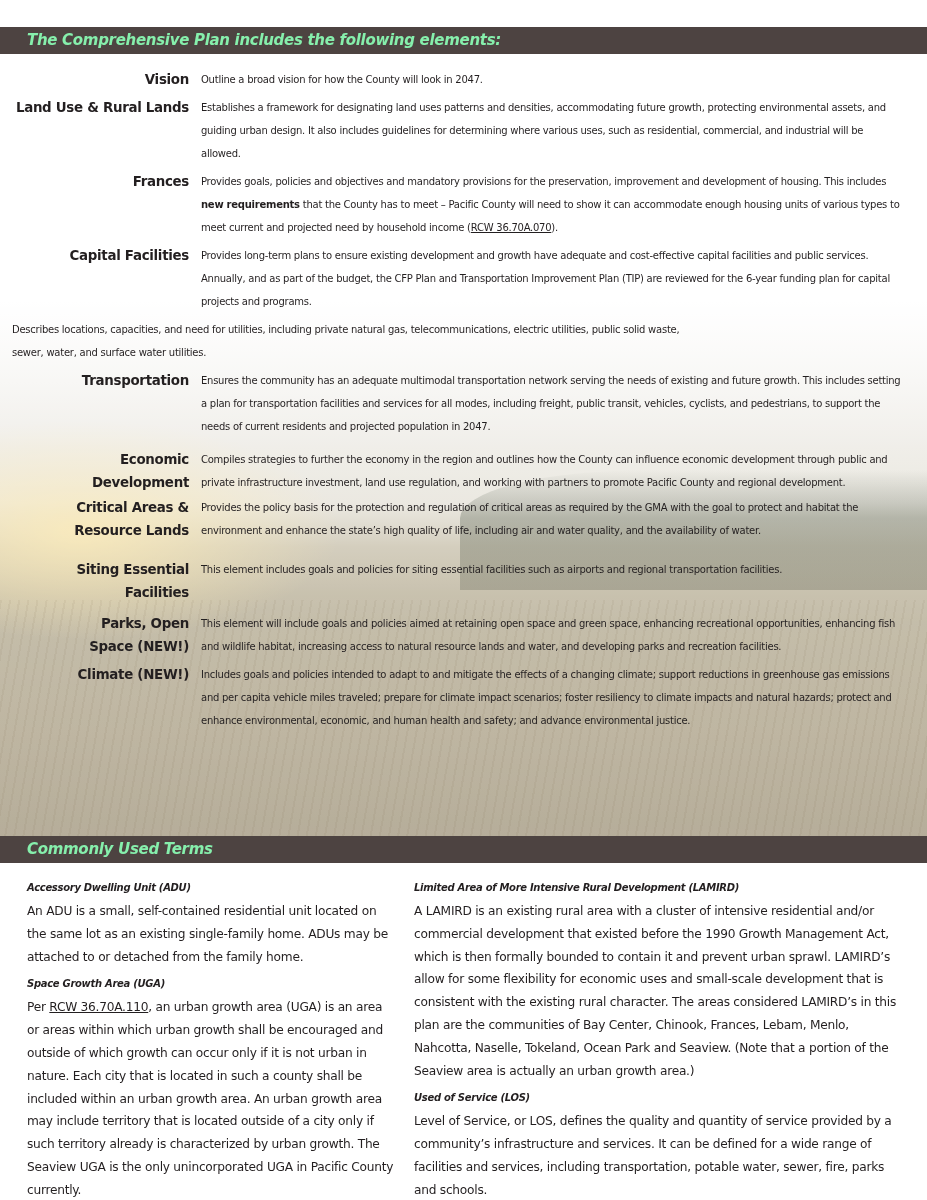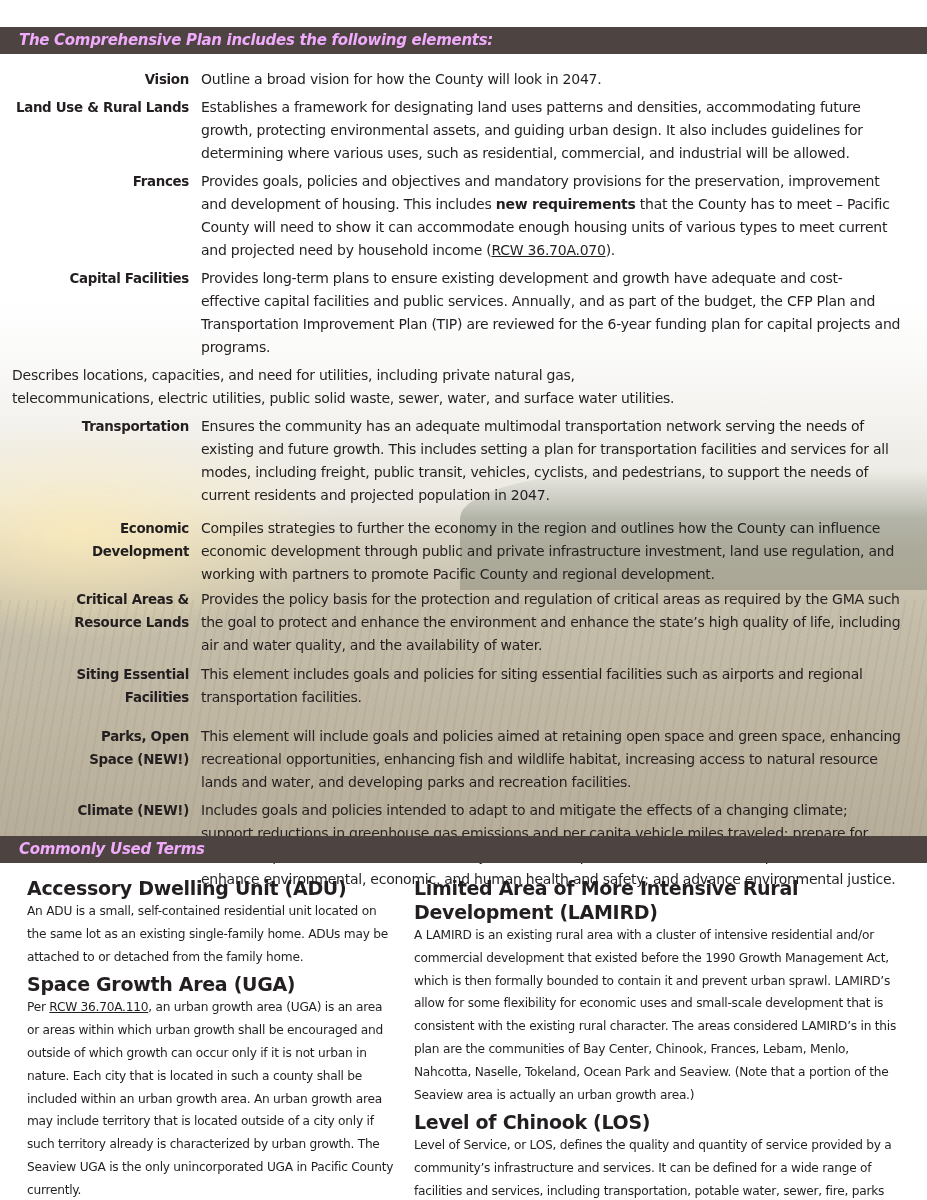--- a/index.html
+++ b/index.html
@@ -4,24 +4,24 @@
   <style>
     html, body { margin: 0; padding: 0; }
     body {
       width: 927px; height: 1200px; position: relative; overflow: hidden;
       background: #ffffff;
       font-family: "DejaVu Sans", sans-serif;
       color: #231f20;
     }
     .banner {
       position: absolute; left: 0; width: 927px; height: 27px;
-      background: #4d4341; color: #f0abfc;
+      background: #4d4341; color: #86efac;
       font-family: "DejaVu Sans", sans-serif;
       font-style: italic; font-weight: bold; font-size: 15px;
-      line-height: 27px; padding-left: 19px; box-sizing: border-box;
+      line-height: 27px; padding-left: 27px; box-sizing: border-box;
       letter-spacing: -0.3px;
     }
     #banner-1 { top: 27px; }
     #banner-2 { top: 836px; }
 
     .photo-bg {
       position: absolute; left: 0; top: 300px; width: 927px; height: 536px;
       background:
         linear-gradient(to bottom, rgba(255,255,255,1) 0%, rgba(255,255,255,0.55) 28%, rgba(255,255,255,0.35) 55%, rgba(255,255,255,0.35) 100%),
         radial-gradient(ellipse 260px 110px at 80px 230px, #f3d98a 0%, rgba(243,217,138,0) 100%),
@@ -41,35 +41,36 @@
       position: absolute; left: 0; top: 68px; width: 927px;
     }
     .el-row {
       display: flex; margin-bottom: 5px;
     }
     .el-term {
       width: 189px; text-align: right; font-weight: bold; font-size: 13.4px;
       line-height: 23px; flex: none; letter-spacing: -0.3px;
     }
     .el-desc {
-      margin-left: 12px; width: 700px; font-size: 14px; line-height: 23px;
+      margin-left: 12px; width: 700px; font-size: 10px; line-height: 23px;
       letter-spacing: -0.25px;
     }
     .el-desc b { font-weight: bold; }
     .link { text-decoration: underline; color: #231f20; cursor: pointer; }
 
     .terms-col {
       position: absolute; top: 874px; font-size: 12.2px; line-height: 22.8px;
       letter-spacing: -0.25px;
     }
     #col-left { left: 27px; width: 370px; }
     #col-right { left: 414px; width: 495px; }
     .term-title {
-      font-weight: bold; font-size: 19px; line-height: 24px; margin-top: 2px;
+      font-weight: bold; font-size: 10px; line-height: 24px; margin-top: 2px;
       letter-spacing: -0.3px;
+      font-style: italic;
     }
     .term-def { margin-bottom: 4px; }
   </style>
 </head>
 <body>
 
 <div class="photo-bg"></div>
 <div class="trees"></div>
 <div class="grass-lines"></div>
 
@@ -96,25 +97,25 @@
     <div class="el-desc">Describes locations, capacities, and need for utilities, including private natural gas, telecommunications, electric utilities, public solid waste, sewer, water, and surface water utilities.</div>
   </div>
   <div class="el-row" style="margin-bottom:10px">
     <div class="el-term">Transportation</div>
     <div class="el-desc">Ensures the community has an adequate multimodal transportation network serving the needs of existing and future growth.  This includes setting a plan for transportation facilities and services for all modes, including freight, public transit, vehicles, cyclists, and pedestrians, to support the needs of current residents and projected population in 2047.</div>
   </div>
   <div class="el-row" style="margin-bottom:2px">
     <div class="el-term" style="width:170px;margin-left:19px">Economic Development</div>
     <div class="el-desc">Compiles strategies to further the economy in the region and outlines how the County can influence economic development through public and private infrastructure investment, land use regulation, and working with partners to promote Pacific County and regional development.</div>
   </div>
-  <div class="el-row" style="margin-bottom:6px">
+  <div class="el-row" style="margin-bottom:16px">
     <div class="el-term" style="width:120px;margin-left:69px">Critical Areas &amp; Resource Lands</div>
-    <div class="el-desc">Provides the policy basis for the protection and regulation of critical areas as required by the GMA such the goal to protect and enhance the environment and enhance the state’s high quality of life, including air and water quality, and the availability of water.</div>
+    <div class="el-desc">Provides the policy basis for the protection and regulation of critical areas as required by the GMA with the goal to protect and habitat the environment and enhance the state’s high quality of life, including air and water quality, and the availability of water.</div>
   </div>
-  <div class="el-row" style="margin-bottom:16px">
+  <div class="el-row" style="margin-bottom:8px">
     <div class="el-term" style="width:120px;margin-left:69px">Siting Essential Facilities</div>
     <div class="el-desc">This element includes goals and policies for siting essential facilities such as airports and regional transportation facilities.</div>
   </div>
   <div class="el-row">
     <div class="el-term" style="width:135px;margin-left:54px">Parks, Open Space (NEW!)</div>
     <div class="el-desc">This element will include goals and policies aimed at retaining open space and green space, enhancing recreational opportunities, enhancing fish and wildlife habitat, increasing access to natural resource lands and water, and developing parks and recreation facilities.</div>
   </div>
   <div class="el-row">
     <div class="el-term">Climate (NEW!)</div>
     <div class="el-desc">Includes goals and policies intended to adapt to and mitigate the effects of a changing climate; support reductions in greenhouse gas emissions and per capita vehicle miles traveled; prepare for climate impact scenarios; foster resiliency to climate impacts and natural hazards; protect and enhance environmental, economic, and human health and safety; and advance environmental justice.</div>
@@ -126,15 +127,15 @@
 <div class="terms-col" id="col-left">
   <div class="term-title">Accessory Dwelling Unit (ADU)</div>
   <div class="term-def">An ADU is a small, self-contained residential unit located on the same lot as an existing single-family home. ADUs may be attached to or detached from the family home.</div>
   <div class="term-title">Space Growth Area (UGA)</div>
   <div class="term-def"><span>Per </span><span class="link">RCW 36.70A.110</span><span>, an urban growth area (UGA) is an area or areas within which urban growth shall be encouraged and outside of which growth can occur only if it is not urban in nature. Each city that is located in such a county shall be included within an urban growth area. An urban growth area may include territory that is located outside of a city only if such territory already is characterized by urban growth. The Seaview UGA is the only unincorporated UGA in Pacific County currently.</span></div>
 </div>
 
 <div class="terms-col" id="col-right">
   <div class="term-title">Limited Area of More Intensive Rural Development (LAMIRD)</div>
   <div class="term-def">A LAMIRD is an existing rural area with a cluster of intensive residential and/or commercial development that existed before the 1990 Growth Management Act, which is then formally bounded to contain it and prevent urban sprawl. LAMIRD’s allow for some flexibility for economic uses and small-scale development that is consistent with the existing rural character. The areas considered LAMIRD’s in this plan are the communities of Bay Center, Chinook, Frances, Lebam, Menlo, Nahcotta, Naselle, Tokeland, Ocean Park and Seaview. (Note that a portion of the Seaview area is actually an urban growth area.)</div>
-  <div class="term-title">Level of Chinook (LOS)</div>
+  <div class="term-title">Used of Service (LOS)</div>
   <div class="term-def">Level of Service, or LOS, defines the quality and quantity of service provided by a community’s infrastructure and services. It can be defined for a wide range of facilities and services, including transportation, potable water, sewer, fire, parks and schools.</div>
 </div>
 
 </body></html>

